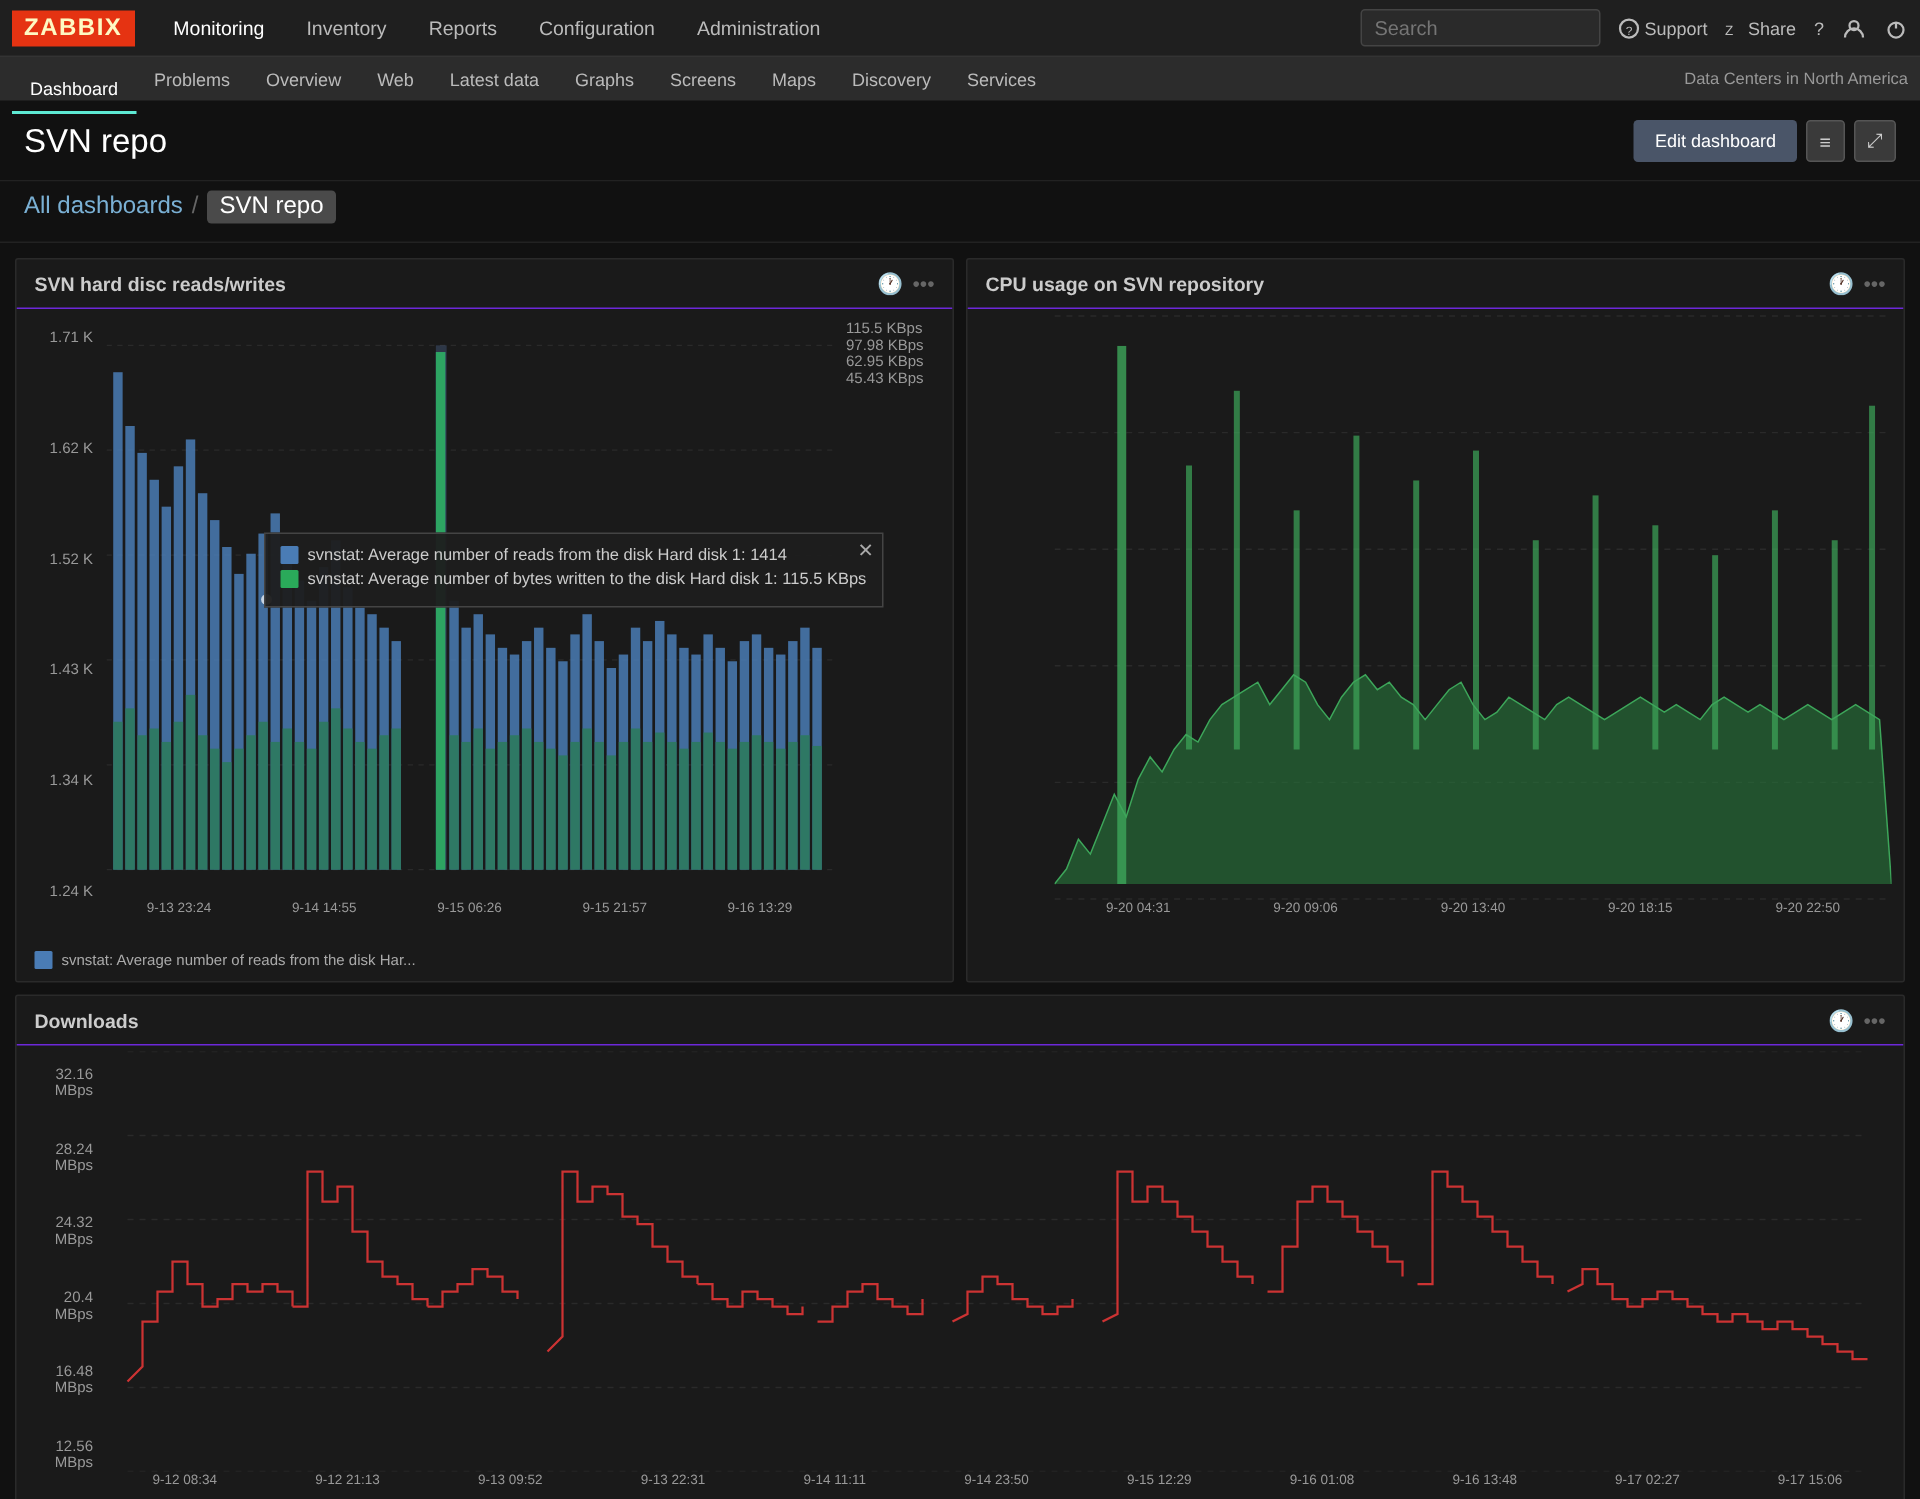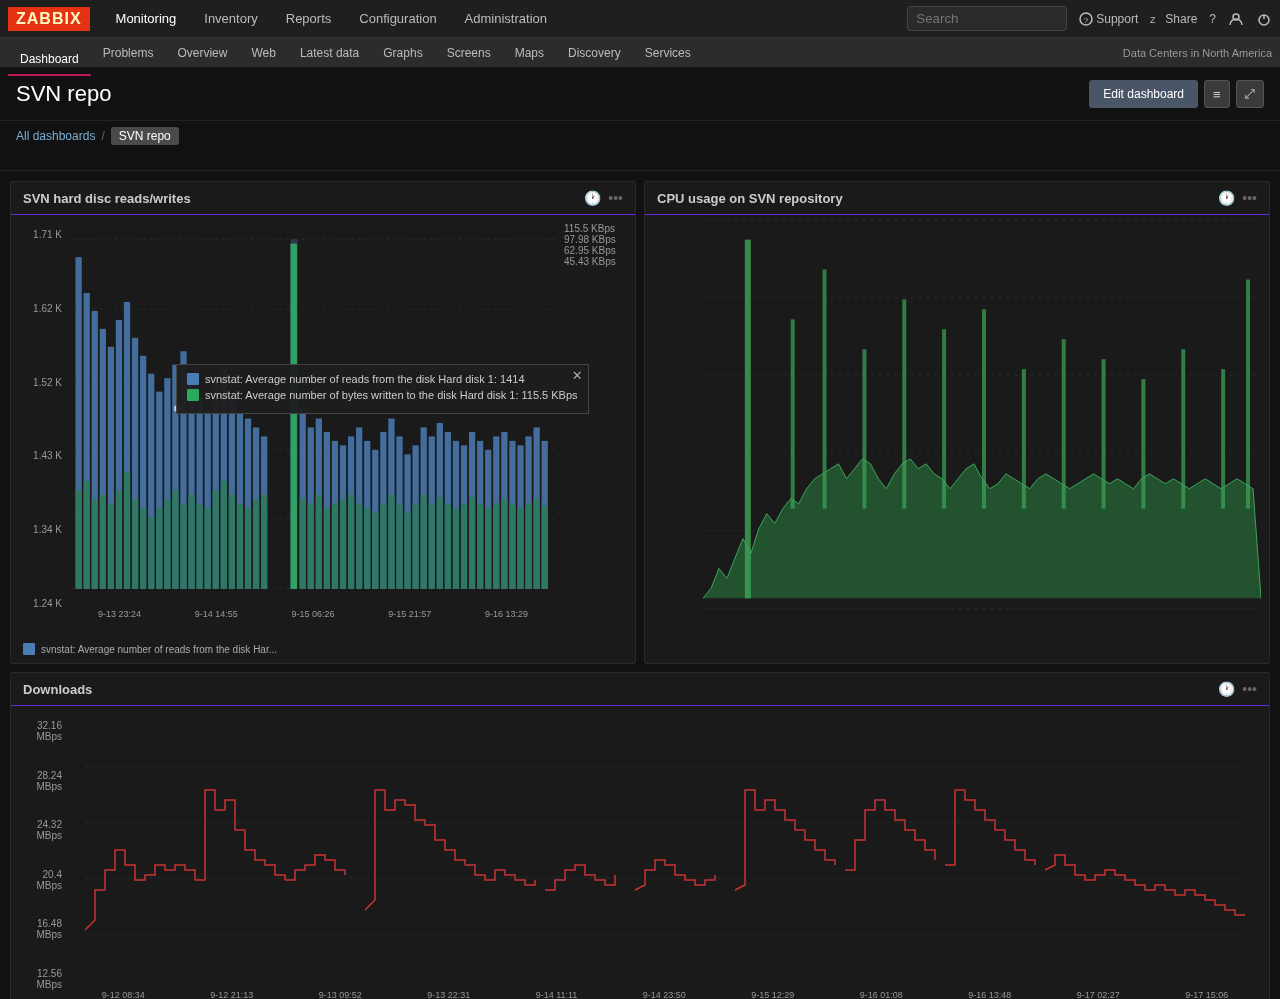--- a/index.html
+++ b/index.html
@@ -11,32 +11,32 @@
     .top-nav-items { display: flex; flex: 1; }
     .top-nav-item { color: #bbb; padding: 0 14px; line-height: 38px; cursor: pointer; font-size: 13px; text-align: center; }
     .top-nav-item:hover, .top-nav-item.active { color: #fff; }
     .top-nav-right { display: flex; align-items: center; gap: 12px; margin-left: auto; }
     .search-box { background: #2a2a2a; border: 1px solid #444; border-radius: 3px; padding: 4px 8px; color: #ccc; width: 160px; margin-left: 28px; }
     .top-nav-right-btn { color: #bbb; font-size: 12px; cursor: pointer; display: flex; align-items: center; gap: 3px; }
 
     
     .sub-nav { background: #2c2c2c; display: flex; align-items: center; height: 30px; padding: 0 8px; border-bottom: 1px solid #111; }
     .sub-nav-item { color: #bbb; padding: 0 12px; line-height: 30px; cursor: pointer; font-size: 12px; }
-    .sub-nav-item.active { color: #fff; border-bottom: 2px solid #be185d; margin-top: 14px; }
+    .sub-nav-item.active { color: #fff; border-bottom: 2px solid #5eead4; margin-top: 14px; }
     .sub-nav-right { margin-left: auto; color: #999; font-size: 11px; text-align: center; }
 
     
     .page-header { background: #111; padding: 12px 16px; display: flex; align-items: center; justify-content: space-between; border-bottom: 1px solid #222; }
     .page-title { font-size: 22px; color: #fff; font-weight: normal; }
     .page-header-actions { display: flex; gap: 6px; }
     .btn-edit { background: #4a5568; color: #fff; border: none; padding: 6px 14px; border-radius: 3px; cursor: pointer; font-size: 12px; }
     .btn-icon { background: #3a3a3a; color: #ccc; border: 1px solid #555; padding: 5px 8px; border-radius: 3px; cursor: pointer; font-size: 13px; }
 
     
-    .breadcrumb { background: #111; padding: 6px 16px 25px; display: flex; align-items: center; gap: 6px; font-size: 12px; border-bottom: 1px solid #222; }
+    .breadcrumb { background: #111; padding: 6px 16px 12px; display: flex; align-items: center; gap: 6px; font-size: 16px; border-bottom: 1px solid #222; }
     .breadcrumb a { color: #7ab0d4; text-decoration: none; }
     .breadcrumb-sep { color: #666; }
     .breadcrumb-current { background: #4a4a4a; color: #fff; padding: 2px 8px; border-radius: 3px; }
 
     
     .dashboard { background: #111; padding: 10px; display: grid; grid-template-columns: 1fr 1fr; grid-template-rows: auto auto; gap: 8px; }
 
     
     .panel { background: #1a1a1a; border: 1px solid #2a2a2a; border-radius: 2px; overflow: hidden; }
     .panel-full { grid-column: 1 / -1; }
@@ -362,20 +362,27 @@
           <rect x="240" y="110" width="4" height="180" fill="#3da65a" opacity="0.7"></rect>
           <rect x="280" y="90" width="4" height="200" fill="#3da65a" opacity="0.7"></rect>
           <rect x="320" y="150" width="4" height="140" fill="#3da65a" opacity="0.7"></rect>
           <rect x="360" y="120" width="4" height="170" fill="#3da65a" opacity="0.7"></rect>
           <rect x="400" y="140" width="4" height="150" fill="#3da65a" opacity="0.7"></rect>
           <rect x="440" y="160" width="4" height="130" fill="#3da65a" opacity="0.7"></rect>
           <rect x="480" y="130" width="4" height="160" fill="#3da65a" opacity="0.7"></rect>
           <rect x="520" y="150" width="4" height="140" fill="#3da65a" opacity="0.7"></rect>
           <rect x="545" y="60" width="4" height="230" fill="#3da65a" opacity="0.7"></rect>
         </svg>
+        <div class="chart-x-axis" style="padding: 0 8px 0 58px;">
+          <span class="chart-x-label">9-20 04:31</span>
+          <span class="chart-x-label">9-20 09:06</span>
+          <span class="chart-x-label">9-20 13:40</span>
+          <span class="chart-x-label">9-20 18:15</span>
+          <span class="chart-x-label">9-20 22:50</span>
+        </div>
       </div>
     </div>
   </div>
 
   <div class="panel panel-full">
     <div class="panel-header">
       <span class="panel-title">Downloads</span>
       <div class="panel-header-icons">
         <span class="panel-icon">🕐</span>
         <span class="panel-icon">•••</span>

